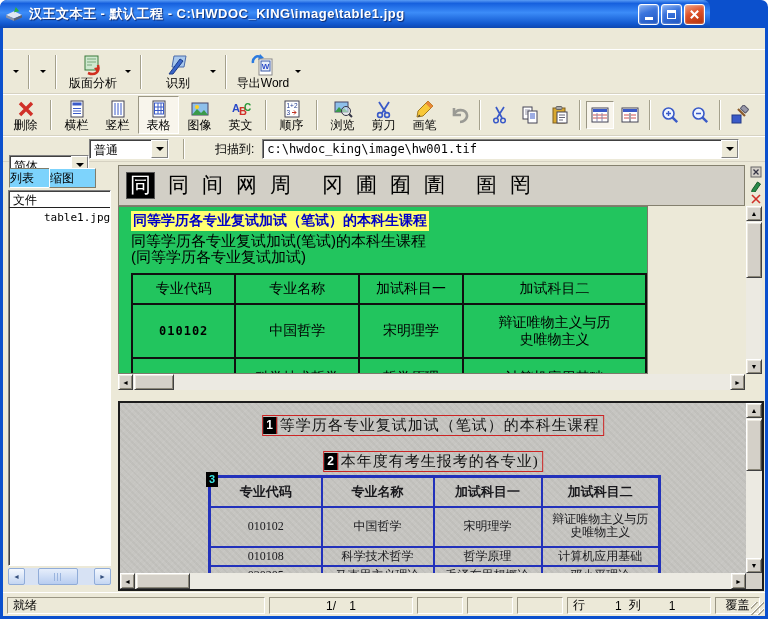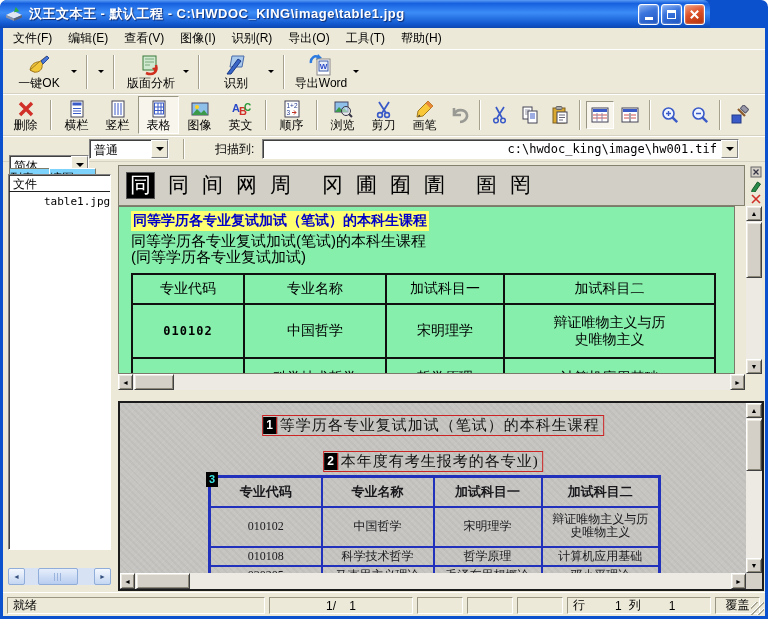--- a/index.html
+++ b/index.html
@@ -39,40 +39,40 @@
   .tb2-right{margin-left:auto;display:flex;align-items:center;margin-right:8px;}
   .combo{display:flex;height:20px;background:#fff;border:1px solid;border-color:#808080 #fff #fff #808080;box-shadow:inset 1px 1px 0 #404040;}
   .combo .val{flex:1;font-size:12px;padding:2px 4px;white-space:nowrap;overflow:hidden;color:#000;}
   .combo .drop{width:17px;background:#ece9d8;border:1px solid;border-color:#fff #808080 #808080 #fff;display:flex;align-items:center;justify-content:center;}
   .combo .drop i{width:0;height:0;border:4px solid transparent;border-top-color:#000;margin-top:4px;}
   .scanto{font-size:12px;margin:0 8px 0 26px;white-space:nowrap;}
   
   .tabbtn{position:absolute;width:47px;height:20px;background:#7dd3fc;border:1px solid;border-color:#fff #807c6a #807c6a #fff;
     font-size:12px;display:flex;align-items:center;justify-content:flex-start;}
   .tabbtn.active{border-color:#807c6a #fff #fff #807c6a;}
-  .listbox{position:absolute;left:5px;top:146px;width:103px;height:376px;background:#fff;border:1px solid;border-color:#808080 #fff #fff #808080;box-shadow:inset 1px 1px 0 #404040;overflow:hidden;}
+  .listbox{position:absolute;left:5px;top:162px;width:103px;height:376px;background:#fff;border:1px solid;border-color:#808080 #fff #fff #808080;box-shadow:inset 1px 1px 0 #404040;overflow:hidden;}
   .listbox .hdr{height:17px;font-size:12px;padding:1px 4px;border-bottom:1px solid #202020;}
   .listbox .item{font-family:"DejaVu Sans Mono","Liberation Mono",monospace;font-size:11px;padding:3px 3px;margin-left:32px;}
   
   .xsb{position:absolute;left:5px;top:540px;width:103px;height:17px;background:#d7e2f4;}
   .xbtn{position:absolute;top:0;width:17px;height:17px;border:1px solid #90acd8;border-radius:2px;
     background:linear-gradient(180deg,#f4f8fe,#c4d6f2);display:flex;align-items:center;justify-content:center;font-size:7px;color:#35507e;}
   .xthumb{position:absolute;top:0;left:30px;width:40px;height:17px;border:1px solid #90acd8;border-radius:2px;
     background:linear-gradient(180deg,#e6eefb,#b8cdf0);display:flex;align-items:center;justify-content:center;}
   .xthumb i{width:9px;height:8px;background:repeating-linear-gradient(90deg,#9ab4de 0 1px,transparent 1px 3px);}
   
   .candbar{position:absolute;left:115px;top:137px;width:627px;height:41px;background:#d2cfc6;border:1px solid #84806e;
     display:flex;align-items:center;padding:0 7px;gap:13px;font-family:"Liberation Serif","DejaVu Serif",serif;font-size:21px;color:#000;}
   .cand{line-height:1;}
   .cand.sel{background:#000;color:#fff;padding:2px 3px;border:1px solid #555;}
   .gapL{margin-left:18px;}
   .sideicons{position:absolute;left:744px;top:137px;width:17px;height:41px;display:flex;flex-direction:column;align-items:center;justify-content:space-between;padding:1px 0;}
   .sideicons span{display:flex;}
   
-  .result{position:absolute;left:115px;top:178px;width:617px;height:168px;background:#86efac;border:1px solid #7a7a6a;overflow:hidden;}
+  .result{position:absolute;left:115px;top:178px;width:530px;height:168px;background:#22c55e;border:1px solid #7a7a6a;overflow:hidden;}
   .res-heading{position:absolute;left:12px;top:4px;background:#ffff70;color:#0000c8;font-weight:bold;font-size:14px;padding:1px 2px;white-space:nowrap;}
   .res-line{position:absolute;left:12px;font-size:15px;color:#000;white-space:nowrap;}
   .res-table{position:absolute;left:12px;top:66px;border-collapse:collapse;table-layout:fixed;}
   .res-table td{border:2px solid #101010;text-align:center;vertical-align:middle;font-size:14px;color:#000;padding:0;}
   .res-table .code{font-family:"DejaVu Sans Mono","Liberation Mono",monospace;font-weight:bold;font-size:12px;letter-spacing:1px;}
   .wrapbox{display:inline-block;max-width:124px;line-height:17px;}
   
   .ctrack{position:absolute;background:#eceae2;}
   .cbtn,.cthumb{position:absolute;background:#d4d0c8;border:1px solid;border-color:#fff #404040 #404040 #fff;
     box-shadow:inset 1px 1px 0 #ece9e0,inset -1px -1px 0 #8a8678;}
@@ -124,41 +124,23 @@
       <span class="wbtn close">
         <svg width="11" height="11" viewBox="0 0 12 12">
             <path d="M2 2l8 8M10 2l-8 8" stroke="#fff" stroke-width="2.2"></path>
           </svg>
       </span>
     </span>
   </div>
 
   <div class="inner">
 
-    <div class="menubar">
-      <span class="menu-item">文件(F)</span>
-      <span class="menu-item">编辑(E)</span>
-      <span class="menu-item">查看(V)</span>
-      <span class="menu-item">图像(I)</span>
-      <span class="menu-item">识别(R)</span>
-      <span class="menu-item">导出(O)</span>
-      <span class="menu-item">工具(T)</span>
-      <span class="menu-item">帮助(H)</span>
-    </div>
 
     <div class="tbar tb1">
       <span class="bigbtn">
-        <span class="stack">
-          <svg width="24" height="24" viewBox="0 0 24 24">
-            <path d="M3 17c1-6 6-9 11-8l-2 7-4 3z" fill="#f2c83a" stroke="#a07820"></path>
-            <path d="M12 9l8-6 2 2-7 7c1 4-3 8-8 7l-4-2z" fill="#f2c83a" stroke="#a07820"></path>
-            <path d="M14 8l6-5 2 2-6 6z" fill="#4a78d8" stroke="#2a4a9a"></path>
-            </svg>
-          <span class="lbl">一键OK</span>
-        </span>
         <span class="dd">
             <i></i>
           </span>
       </span>
       <span class="vsep"></span>
       <span class="bigbtn">
         <span class="dd">
             <i></i>
           </span>
       </span>
@@ -374,21 +356,21 @@
           </span>
       </span>
       <span class="combo" style="width:80px;">
         <span class="val">普通</span>
         <span class="drop">
             <i></i>
           </span>
       </span>
       <span class="vsep sm" style="height:20px;margin-left:14px;"></span>
       <span class="scanto">扫描到:</span>
-      <span class="combo" style="flex:1;margin-right:20px;text-align:right;">
+      <span class="combo" style="flex:1;margin-right:20px;">
         <span class="val" style="font-family:'DejaVu Sans Mono','Liberation Mono',monospace;">c:\hwdoc_king\image\hw001.tif</span>
         <span class="drop">
             <i></i>
           </span>
       </span>
     </div>
 
     <span class="tabbtn active" style="left:6px;top:140px;">
         <span>列表</span>
       </span>

